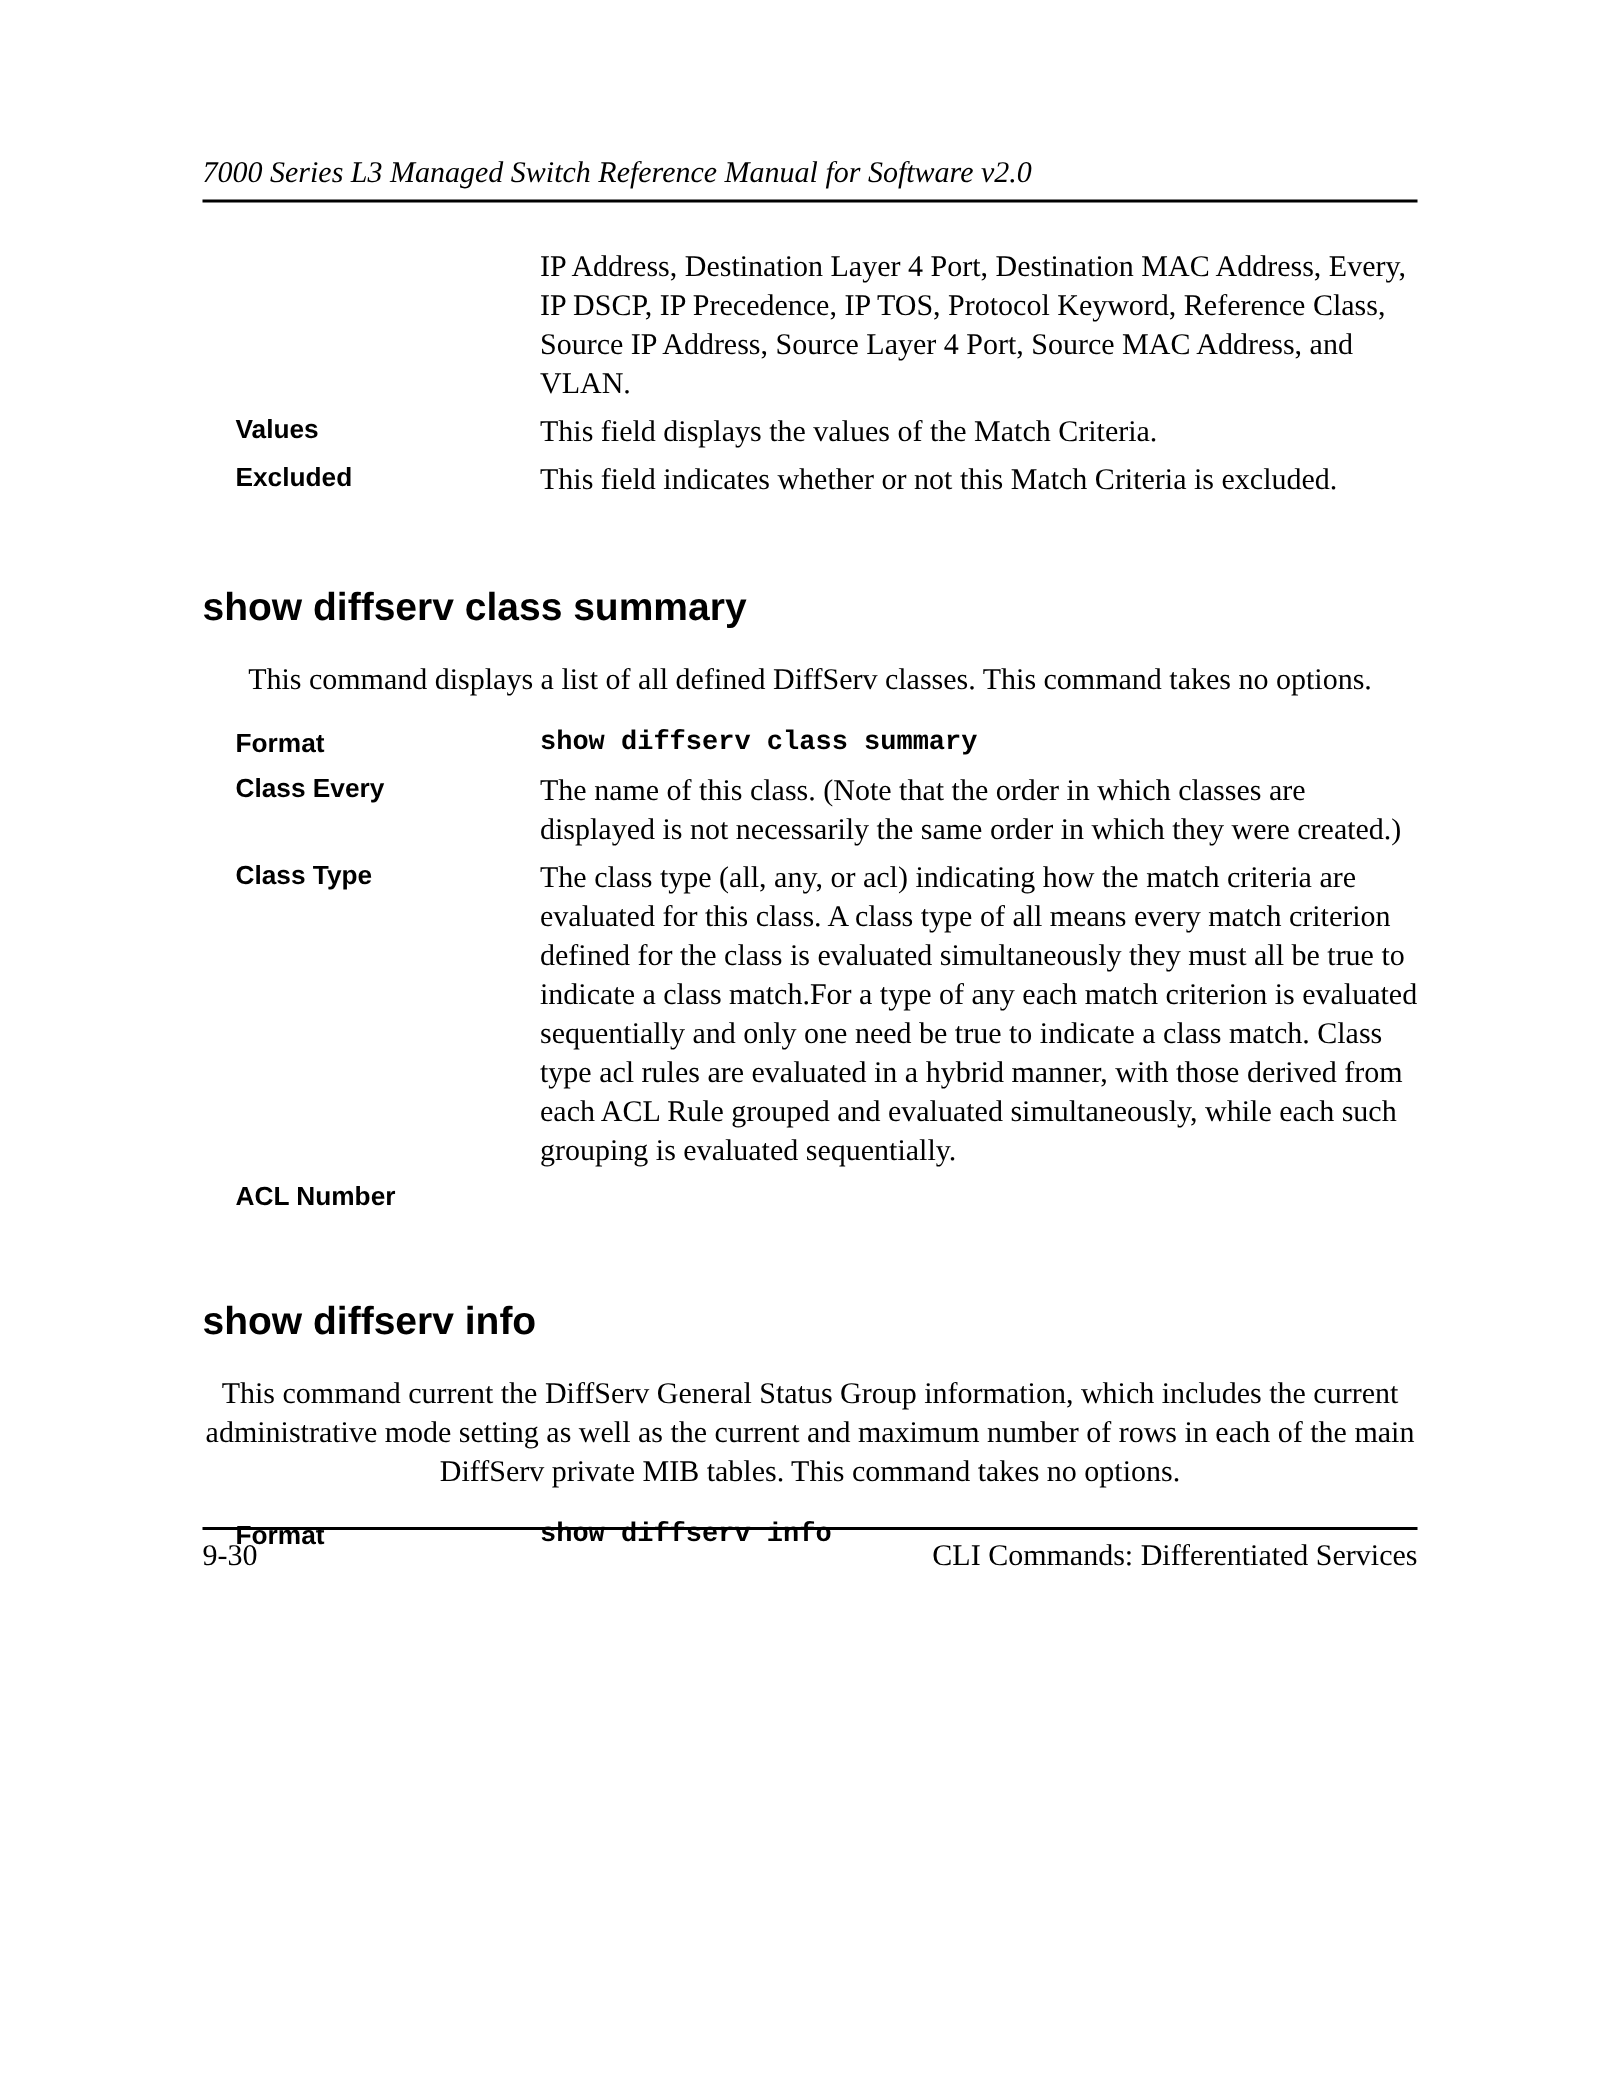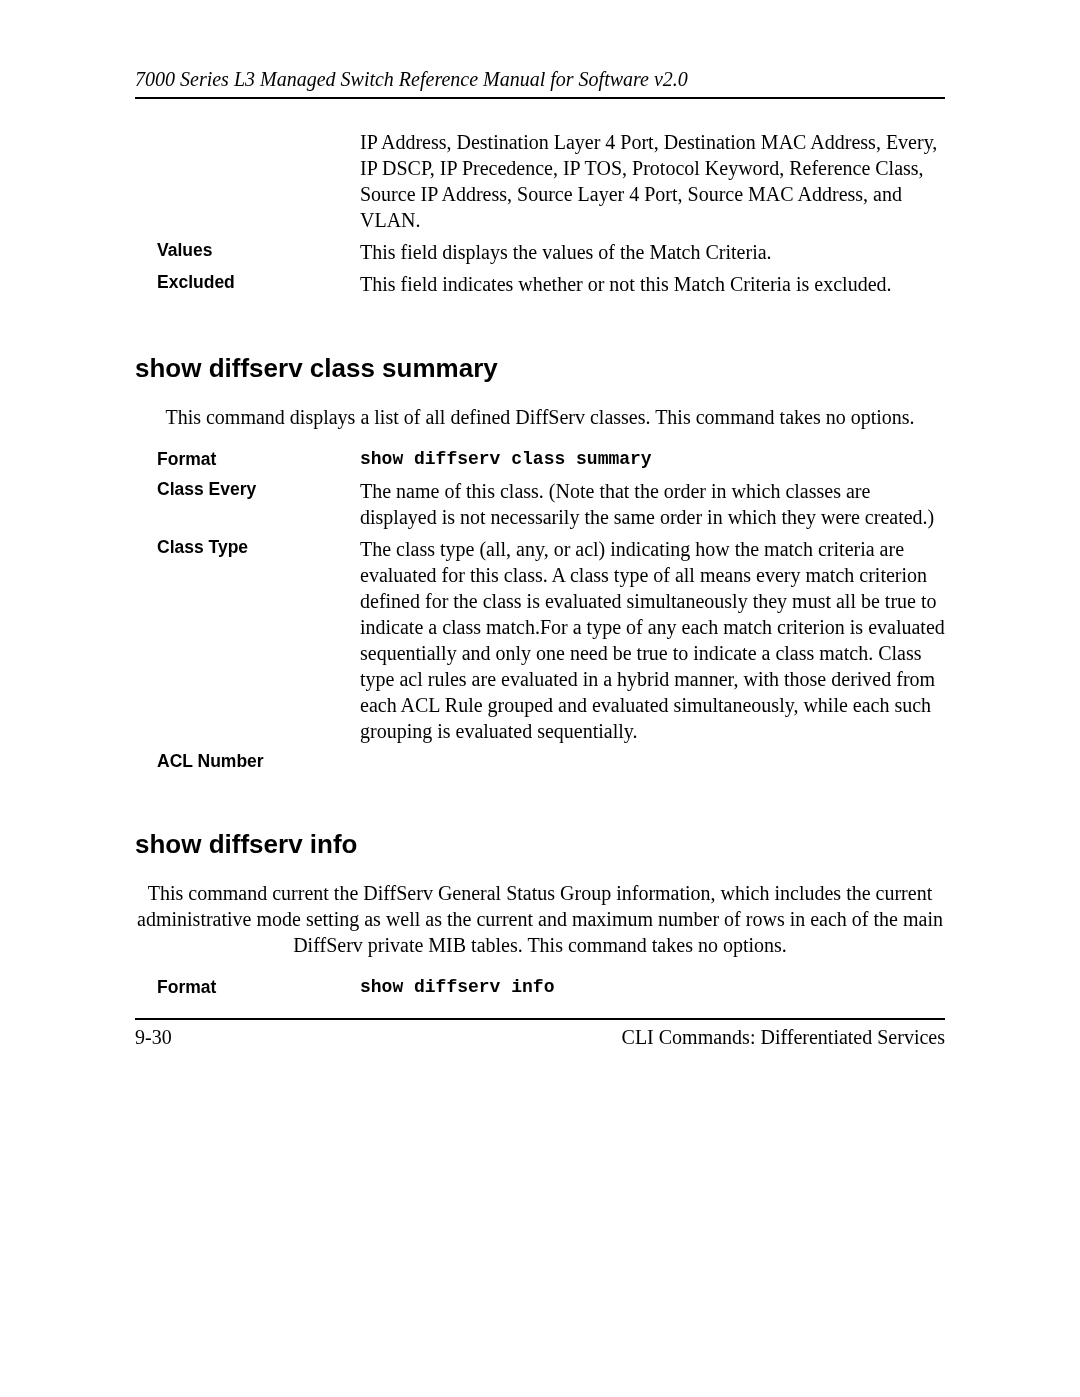--- a/index.html
+++ b/index.html
@@ -7,21 +7,21 @@
     margin: 0;
     background: #fff;
     font-family: "Times New Roman", Times, serif;
     color: #000;
   }
   .page {
     width: 1080px;
     height: 1343px;
     position: relative;
     box-sizing: border-box;
-    padding: 68px 135px 0 135px;
+    padding: 104px 135px 0 135px;
   }
   .running-head {
     font-style: italic;
     font-size: 20px;
     border-bottom: 2px solid #000;
     padding-bottom: 6px;
     margin-bottom: 30px;
   }
   .def-block {
     display: flex;

